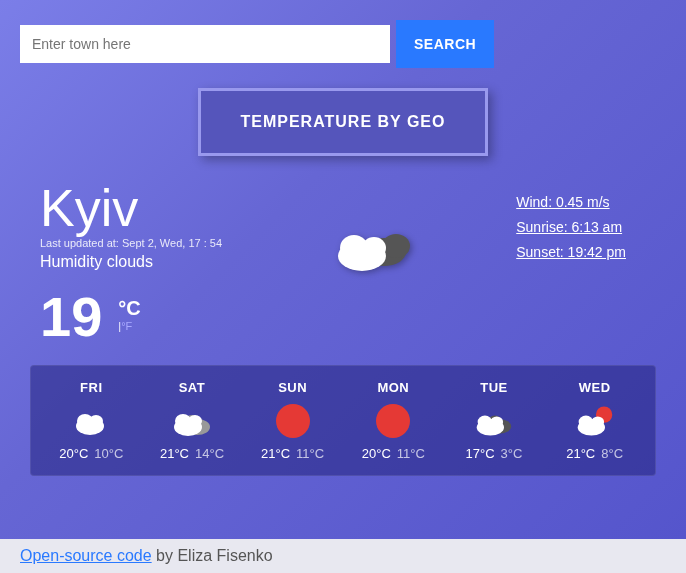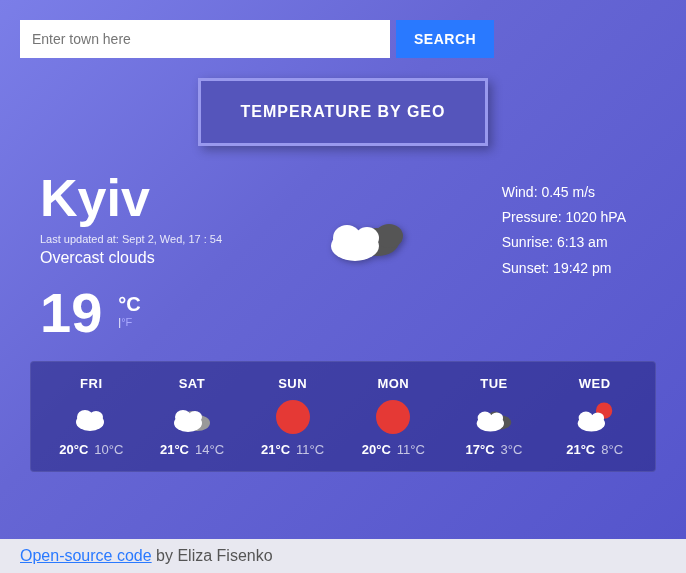--- a/index.html
+++ b/index.html
@@ -31,21 +31,21 @@
       width: 370px;
       height: 38px;
       border: none;
       outline: none;
       padding: 0 12px;
       font-size: 14px;
       color: #555;
       background: white;
     }
     .search-button {
-      height: 38px;
+      height: 48px;
       padding: 0 18px;
       background: #2979ff;
       color: white;
       border: none;
       font-size: 14px;
       font-weight: bold;
       cursor: pointer;
       letter-spacing: 0.5px;
     }
     .geo-btn-container {
@@ -69,24 +69,23 @@
     .weather-main {
       display: flex;
       align-items: flex-start;
       justify-content: space-between;
       padding: 0 40px 0 20px;
       margin-bottom: 20px;
     }
     .weather-left { color: white; }
     .city-name {
       font-size: 52px;
-      font-weight: bold;
+      font-weight: normal;
       color: white;
       line-height: 1.1;
-      margin-bottom: 6px;
     }
     .last-updated {
       font-size: 11px;
       color: rgba(255,255,255,0.85);
       margin-bottom: 4px;
     }
     .weather-desc {
       font-size: 16px;
       color: white;
       margin-bottom: 18px;
@@ -124,20 +123,21 @@
       align-items: center;
       justify-content: center;
       padding-top: 30px;
     }
     
     .weather-details {
       color: white;
       font-size: 14px;
       padding-top: 10px;
       line-height: 1.8;
+      text-decoration: underline;
     }
     .weather-details div { white-space: nowrap; }
     
     .forecast-container {
       background: rgba(30, 30, 120, 0.5);
       border: 1px solid rgba(100,100,180,0.5);
       border-radius: 4px;
       padding: 14px 10px;
       display: flex;
       justify-content: space-around;
@@ -163,21 +163,21 @@
       position: relative;
       display: flex;
       align-items: center;
       justify-content: center;
     }
     .forecast-temps {
       display: flex;
       gap: 6px;
       font-size: 13px;
     }
-    .temp-high { color: white; font-weight: bold; }
+    .temp-high { color: white; font-weight: normal; }
     .temp-low { color: rgba(255,255,255,0.7); }
     
     .footer {
       background: #e8e8f0;
       padding: 8px 20px;
       font-size: 16px;
       color: #555;
     }
     .footer a { color: #2979ff; text-decoration: underline; }
 
@@ -205,21 +205,21 @@
 
     <div class="geo-btn-container">
       <button class="geo-button">TEMPERATURE BY GEO</button>
     </div>
 
     <div class="weather-main">
 
       <div class="weather-left">
         <div class="city-name">Kyiv</div>
         <div class="last-updated">Last updated at: Sept 2, Wed, 17 : 54</div>
-        <div class="weather-desc">Overcast clouds</div>
+        <div class="weather-desc">Humidity clouds</div>
         <div class="temp-display">
           <span class="temp-value">19</span>
           <div class="temp-unit-group">
             <span class="temp-deg">°C</span>
             <span class="temp-toggle">
               |<a href="#">°F</a>
             </span>
           </div>
         </div>
       </div>
@@ -231,21 +231,20 @@
           <ellipse cx="72" cy="36" rx="14" ry="12" fill="#555"></ellipse>
 
           <ellipse cx="38" cy="46" rx="24" ry="15" fill="white"></ellipse>
           <ellipse cx="30" cy="38" rx="14" ry="13" fill="white"></ellipse>
           <ellipse cx="50" cy="38" rx="12" ry="11" fill="white"></ellipse>
         </svg>
       </div>
 
       <div class="weather-details">
         <div>Wind: 0.45 m/s</div>
-        <div>Pressure: 1020 hPA</div>
         <div>Sunrise: 6:13 am</div>
         <div>Sunset: 19:42 pm</div>
       </div>
     </div>
 
     <div class="forecast-container">
 
       <div class="forecast-day">
         <span class="day-label">FRI</span>
         <div class="forecast-icon">

